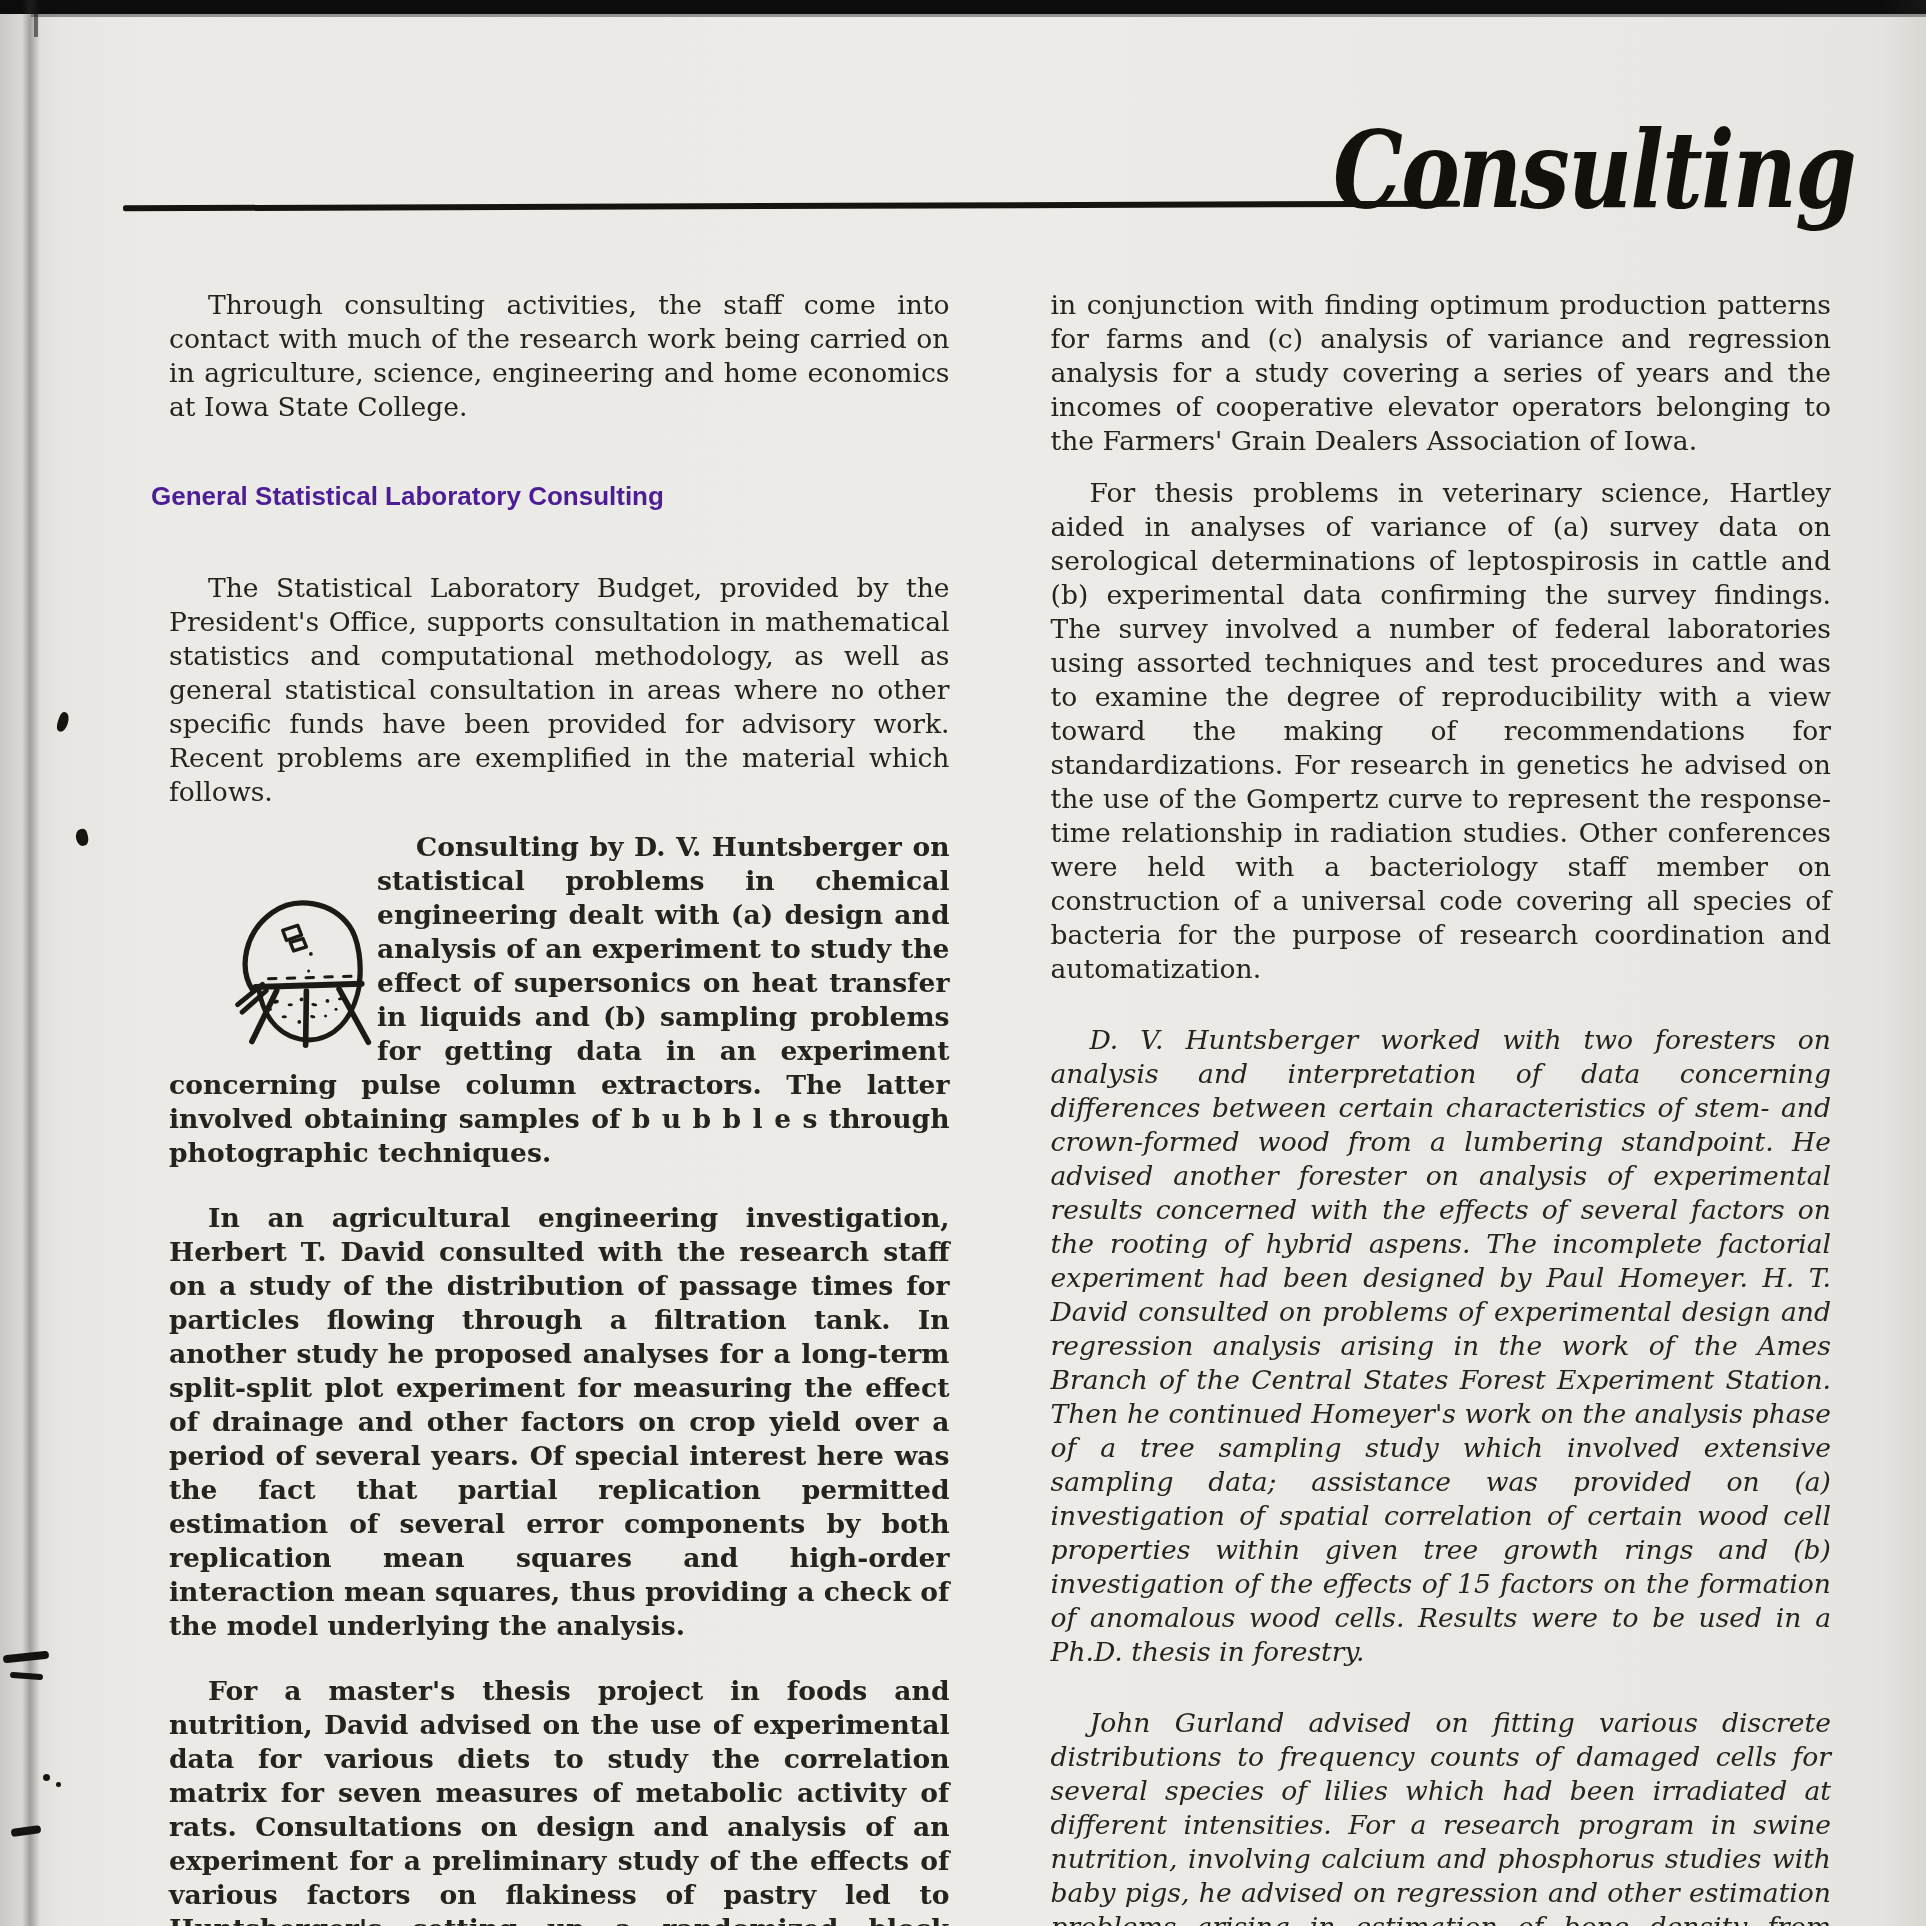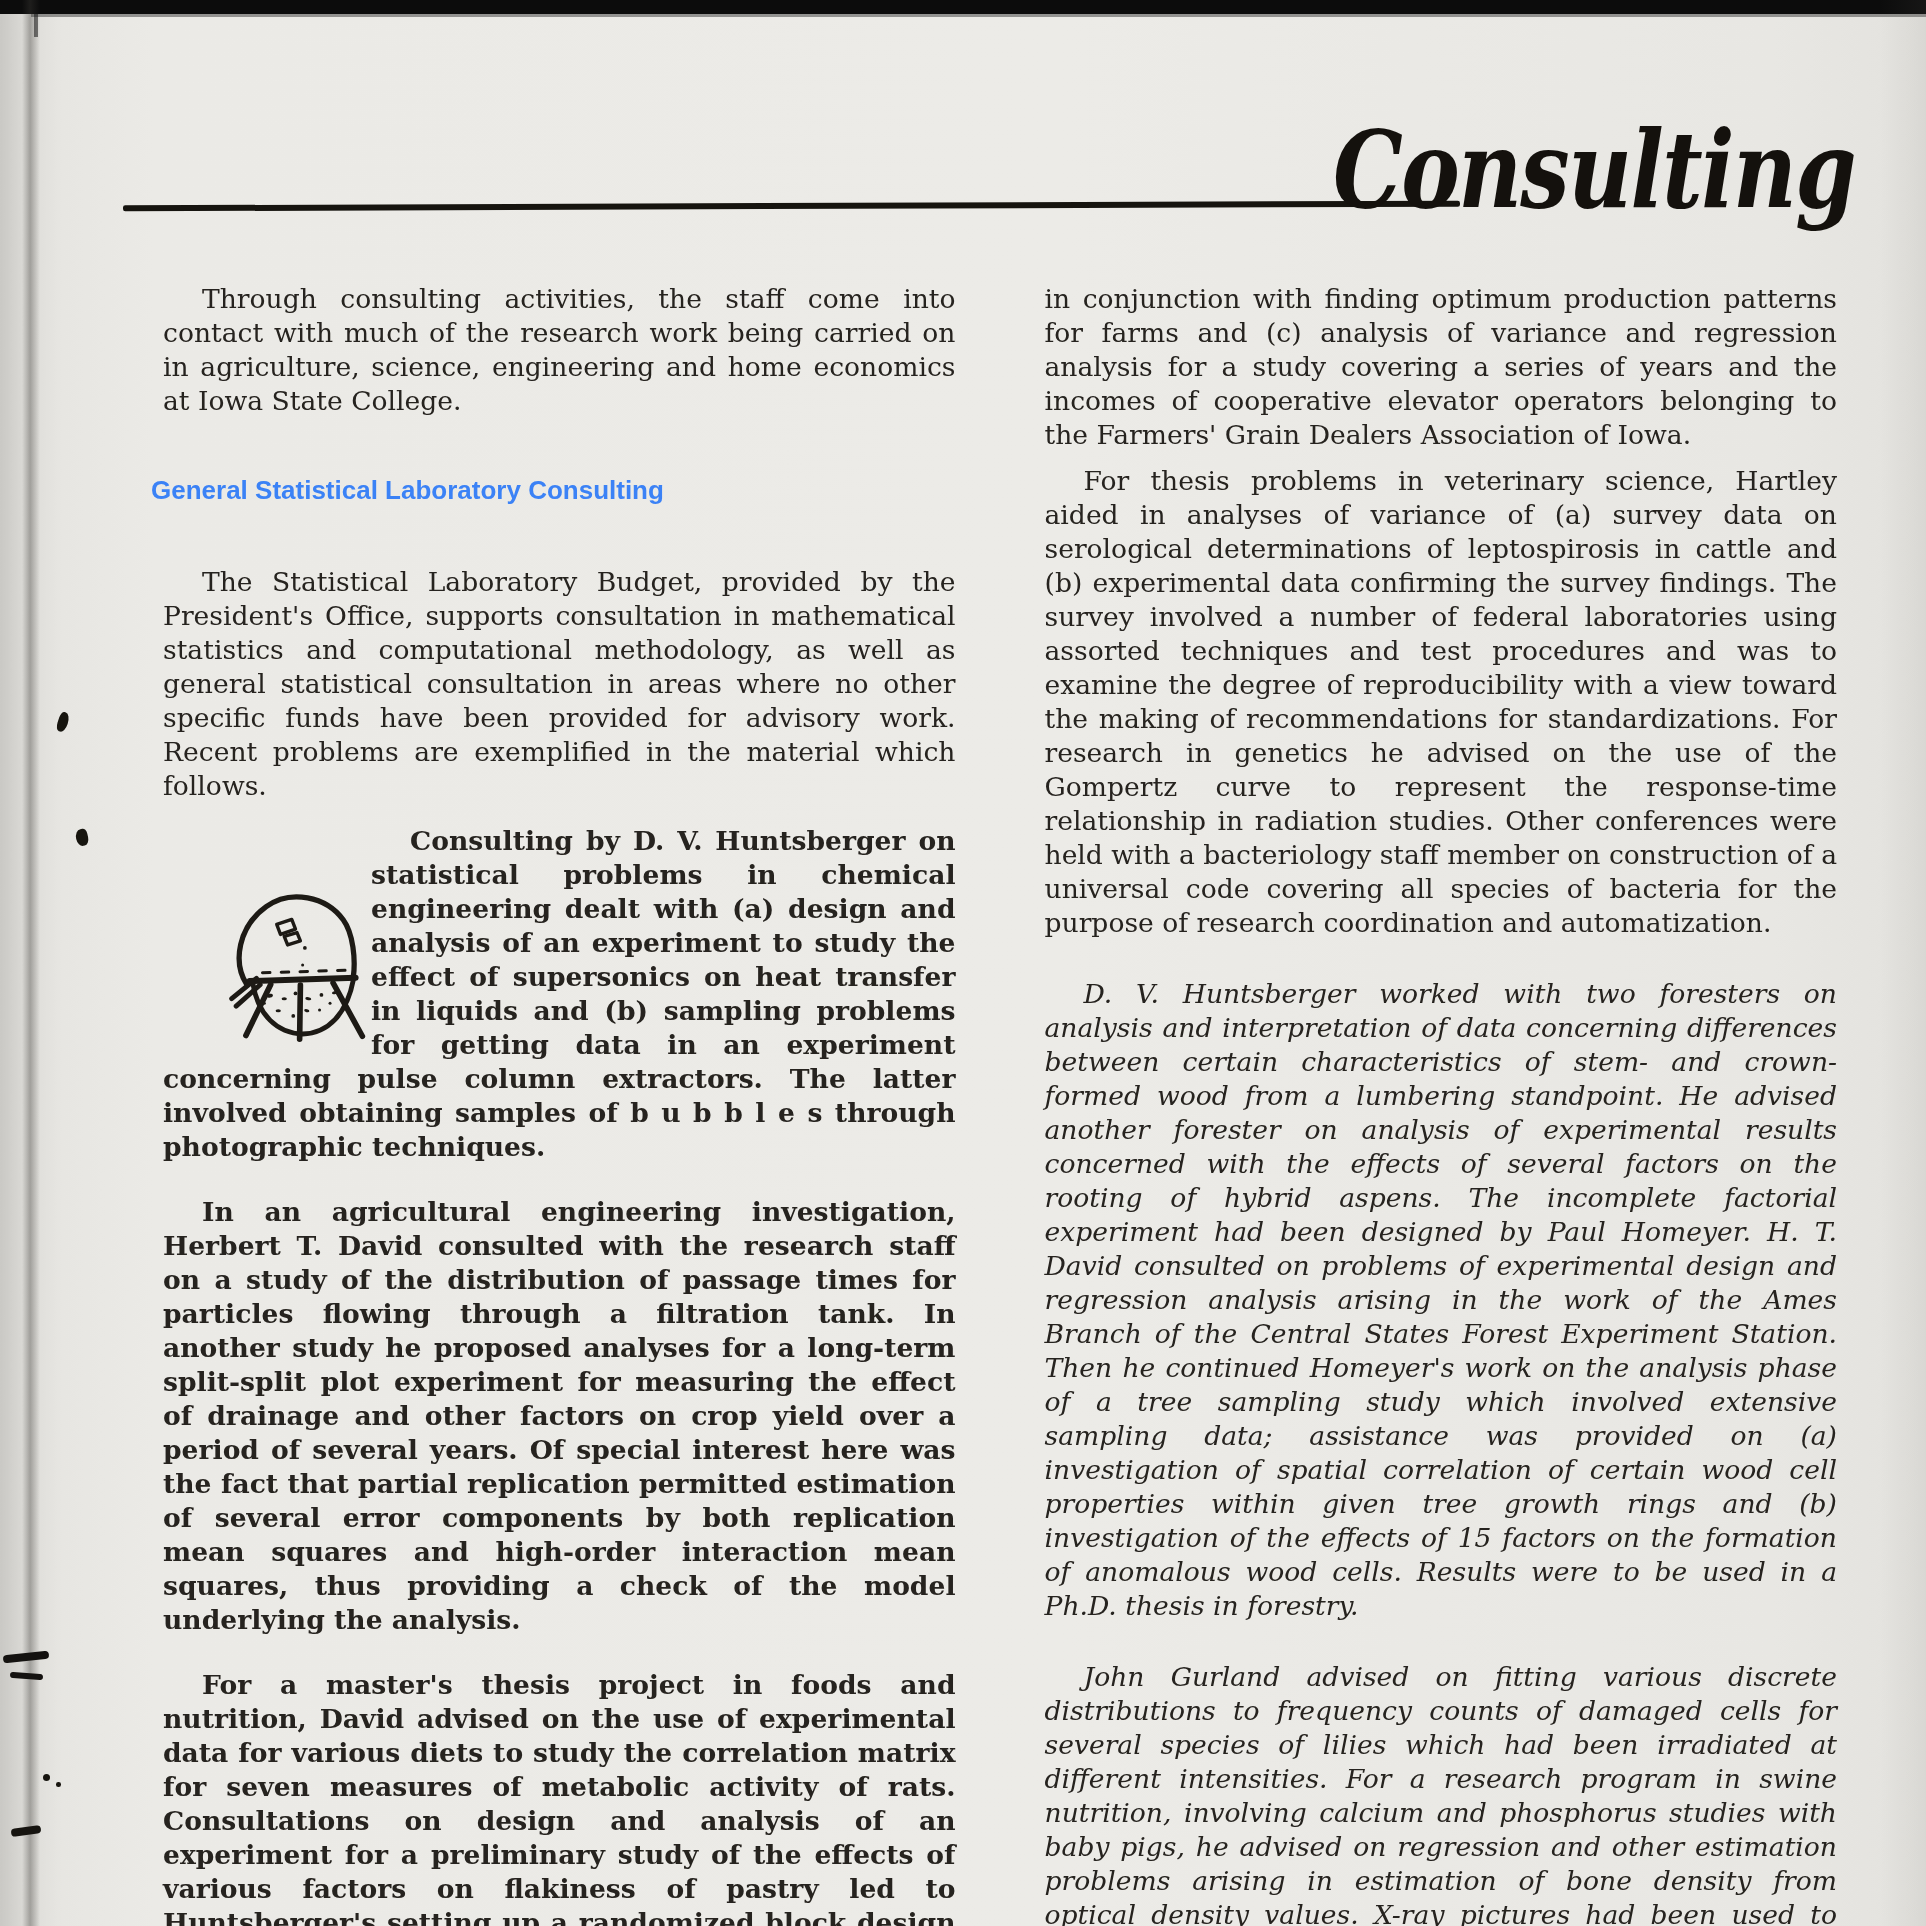--- a/index.html
+++ b/index.html
@@ -20,27 +20,27 @@
 
   .rule{position:absolute;left:123px;top:203px;width:1337px;height:5.8px;background:#16140f;
     transform:rotate(-0.2deg);border-radius:2.3px;}
   .title{position:absolute;top:116px;right:110px;width:770px;text-align:right;
     font-size:107px;line-height:1;font-style:italic;font-weight:bold;color:#14110d;
     letter-spacing:-1.9px;transform:scaleX(.82);transform-origin:100% 50%;}
 
   .columns{position:absolute;left:151px;top:270px;width:1698px;display:flex;gap:65px;
     font-size:26.6px;line-height:34px;text-align:justify;}
   .col{width:817px;}
-  .col p{margin:12px;text-indent:39px;}
+  .col p{margin:18px;text-indent:39px;}
   .col p.no-indent{text-indent:0;}
   .gap-s{margin-top:21px !important;font-weight:bold;}
   .gap-m{margin-top:31px !important;font-weight:bold;}
   .gap-l{margin-top:37px !important;font-style:italic;}
   h2.sec{font-family:"Liberation Sans", sans-serif;font-weight:bold;font-size:26px;
-    color:#3b82f6;margin:58px 0 60px 0;letter-spacing:0;text-align:left;line-height:1.1;}
+    color:#4c1d95;margin:58px 0 60px 0;letter-spacing:0;text-align:left;line-height:1.1;}
 
   .fig{float:left;width:181px;height:154px;margin:62px 27px 3.9px 0;}
   .fig svg{width:100%;height:100%;overflow:visible;}
 
   
   .speck{position:absolute;background:#17150f;border-radius:50%;}
   .sp1{left:58px;top:712px;width:10px;height:20px;border-radius:40% 60% 55% 45%;transform:rotate(18deg);}
   .sp2{left:76px;top:829px;width:11.6px;height:17px;border-radius:60% 40% 50% 55%;transform:rotate(-12deg);}
   .staple1{position:absolute;left:3.1px;top:1653px;width:46px;height:7.7px;background:#141210;border-radius:3.9px;transform:rotate(-6deg);}
   .staple2{position:absolute;left:10px;top:1673px;width:33px;height:6.2px;background:#141210;border-radius:3.1px;transform:rotate(4deg);}

